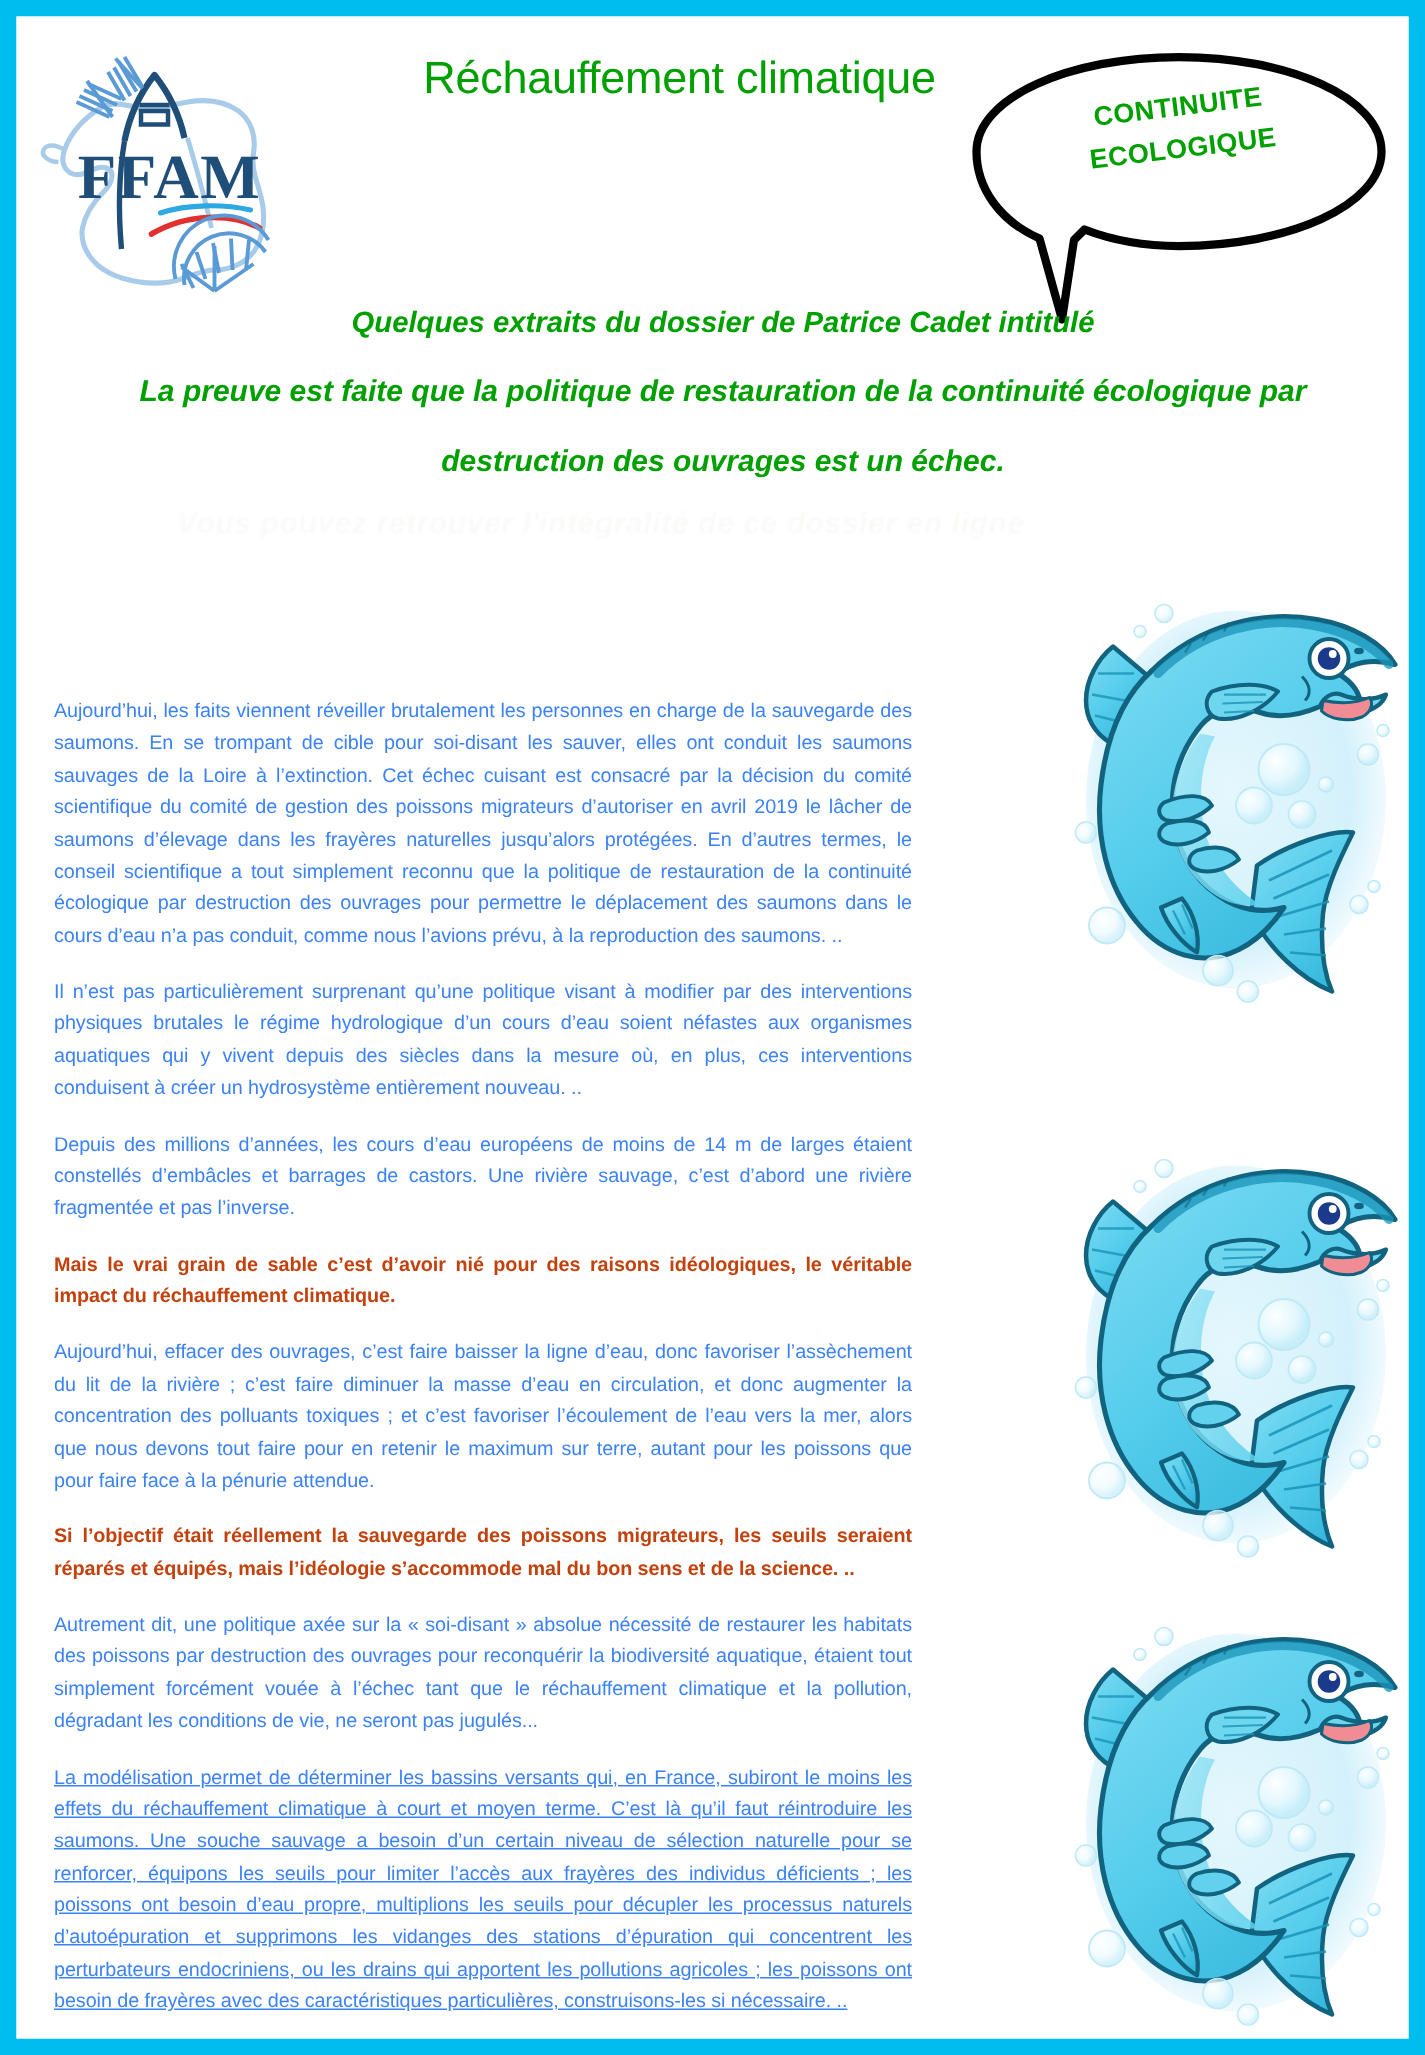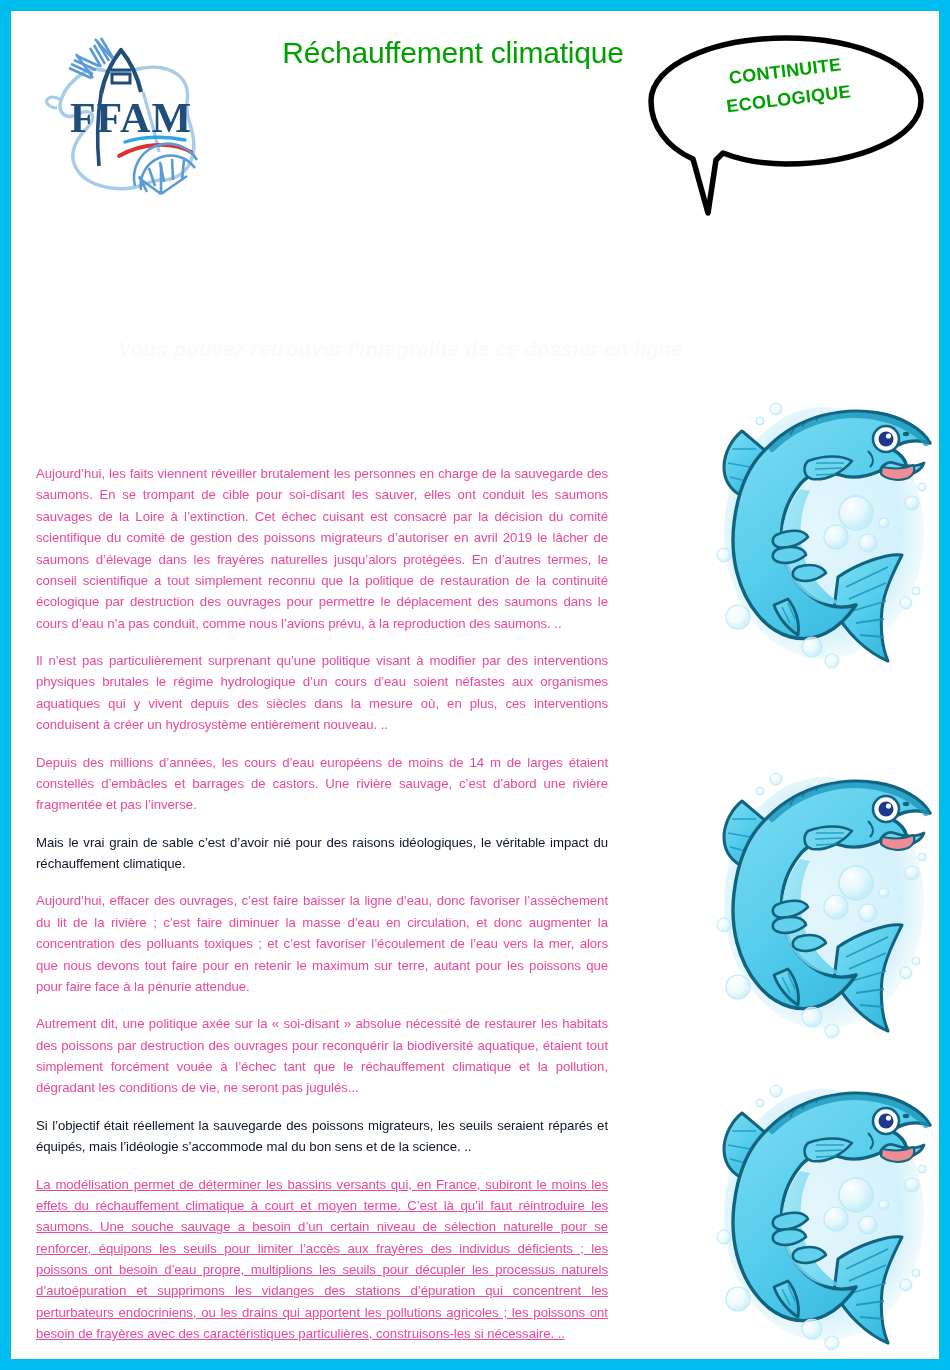--- a/index.html
+++ b/index.html
@@ -31,21 +31,21 @@
     bottom: 11px;
     background: #ffffff;
     border: 2px solid #ffffff;
     box-sizing: border-box;
     overflow: hidden;
   }
 
   
   .logo {
     position: absolute;
-    left: 26px;
+    left: 8px;
     top: 13px;
     width: 180px;
     height: 180px;
   }
 
   
   .main-title {
     position: absolute;
     left: 205px;
     top: 23px;
@@ -115,28 +115,28 @@
   
   .body-col {
     position: absolute;
     left: 23px;
     top: 450px;
     width: 572px;
   }
   .para {
     font-size: 13.2px;
     line-height: 1.62;
-    color: #ec4899;
+    color: #3b82f6;
     text-align: justify;
     margin: 0 0 16px 0;
     letter-spacing: -0.05px;
   }
   .para.green {
-    color: #0f172a;
-    font-weight: normal;
+    color: #c2410c;
+    font-weight: bold;
   }
   .para.last { margin-bottom: 0; text-decoration: underline; }
 
   
   .fish {
     position: absolute;
     width: 222px;
     height: 278px;
   }
   .fish.f1 { left: 703px; top: 382px; }
@@ -202,31 +202,36 @@
                  L62,136
                  C35,124 20,102 20,78
                  C20,42 82,15 155,15 Z" fill="#ffffff" stroke="#000000" stroke-width="5.5" stroke-linejoin="round"></path>
       </svg>
       <div class="bubble-text">
         <span>CONTINUITE</span><br>
         <span>ECOLOGIQUE</span>
       </div>
     </div>
 
+    <div class="subtitle">
+      <span class="l1">Quelques extraits du dossier de Patrice Cadet intitulé</span>
+      <span class="l2">La preuve est faite que la politique de restauration de la continuité écologique par</span>
+      <span class="l3">destruction des ouvrages est un échec.</span>
+    </div>
 
     <div class="watermark">Vous pouvez retrouver l'intégralité de ce dossier en ligne</div>
 
     <div class="body-col">
       <p class="para">Aujourd’hui, les faits viennent réveiller brutalement les personnes en charge de la sauvegarde des saumons. En se trompant de cible pour soi-disant les sauver, elles ont conduit les saumons sauvages de la Loire à l’extinction. Cet échec cuisant est consacré par la décision du comité scientifique du comité de gestion des poissons migrateurs d’autoriser en avril 2019 le lâcher de saumons d’élevage dans les frayères naturelles jusqu’alors protégées. En d’autres termes, le conseil scientifique a tout simplement reconnu que la politique de restauration de la continuité écologique par destruction des ouvrages pour permettre le déplacement des saumons dans le cours d’eau n’a pas conduit, comme nous l’avions prévu, à la reproduction des saumons. ..</p>
       <p class="para">Il n’est pas particulièrement surprenant qu’une politique visant à modifier par des interventions physiques brutales le régime hydrologique d’un cours d’eau soient néfastes aux organismes aquatiques qui y vivent depuis des siècles dans la mesure où, en plus, ces interventions conduisent à créer un hydrosystème entièrement nouveau. ..</p>
       <p class="para">Depuis des millions d’années, les cours d’eau européens de moins de 14 m de larges étaient constellés d’embâcles et barrages de castors. Une rivière sauvage, c’est d’abord une rivière fragmentée et pas l’inverse.</p>
       <p class="para green">Mais le vrai grain de sable c’est d’avoir nié pour des raisons idéologiques, le véritable impact du réchauffement climatique.</p>
       <p class="para">Aujourd’hui, effacer des ouvrages, c’est faire baisser la ligne d’eau, donc favoriser l’assèchement du lit de la rivière ; c’est faire diminuer la masse d’eau en circulation, et donc augmenter la concentration des polluants toxiques ; et c’est favoriser l’écoulement de l’eau vers la mer, alors que nous devons tout faire pour en retenir le maximum sur terre, autant pour les poissons que pour faire face à la pénurie attendue.</p>
+      <p class="para green">Si l’objectif était réellement la sauvegarde des poissons migrateurs, les seuils seraient réparés et équipés, mais l’idéologie s’accommode mal du bon sens et de la science. ..</p>
       <p class="para">Autrement dit, une politique axée sur la « soi-disant » absolue nécessité de restaurer les habitats des poissons par destruction des ouvrages pour reconquérir la biodiversité aquatique, étaient tout simplement forcément vouée à l’échec tant que le réchauffement climatique et la pollution, dégradant les conditions de vie, ne seront pas jugulés...</p>
-      <p class="para green">Si l’objectif était réellement la sauvegarde des poissons migrateurs, les seuils seraient réparés et équipés, mais l’idéologie s’accommode mal du bon sens et de la science. ..</p>
       <p class="para last">La modélisation permet de déterminer les bassins versants qui, en France, subiront le moins les effets du réchauffement climatique à court et moyen terme. C’est là qu’il faut réintroduire les saumons. Une souche sauvage a besoin d’un certain niveau de sélection naturelle pour se renforcer, équipons les seuils pour limiter l’accès aux frayères des individus déficients ; les poissons ont besoin d’eau propre, multiplions les seuils pour décupler les processus naturels d’autoépuration et supprimons les vidanges des stations d’épuration qui concentrent les perturbateurs endocriniens, ou les drains qui apportent les pollutions agricoles ; les poissons ont besoin de frayères avec des caractéristiques particulières, construisons-les si nécessaire. ..</p>
     </div>
 
     <div class="fish f1">
       <svg viewBox="0 0 222 278" width="222" height="278">
         <defs>
           <radialGradient id="waterbg" cx="48%" cy="48%" r="58%">
             <stop offset="0%" stop-color="#e4f7fd"></stop>
             <stop offset="70%" stop-color="#d4f1fb"></stop>
             <stop offset="100%" stop-color="#ffffff"></stop>

